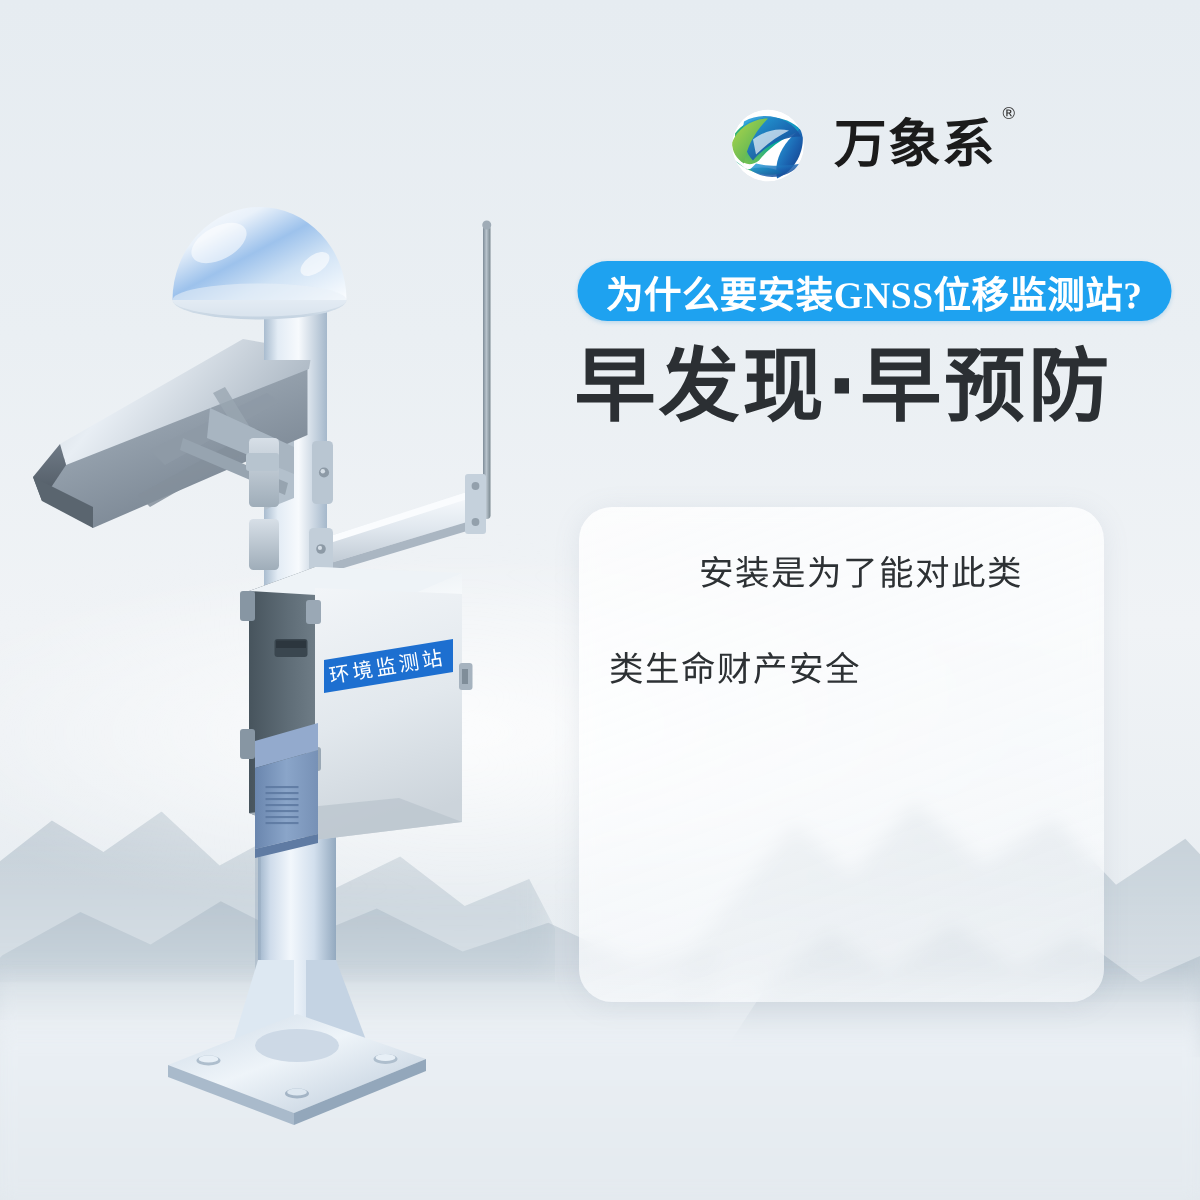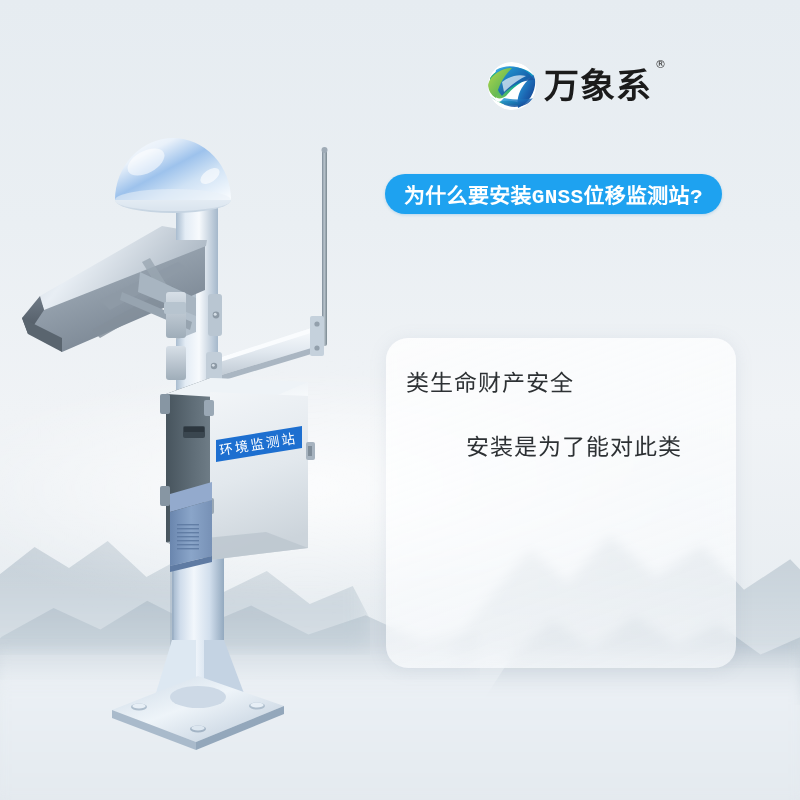--- a/index.html
+++ b/index.html
@@ -48,43 +48,43 @@
     background:linear-gradient(180deg,rgba(236,241,245,.1) 0%,#eaeff4 32%,#e4eaef 100%);
     filter:blur(5px);
   }
 
   
   .device{position:absolute;left:0;top:0;width:400px;height:800px;}
   .device svg{display:block;}
 
   
   .brand{
-    position:absolute;left:484px;top:55px;width:180px;height:62px;
-    display:flex;align-items:center;gap:4px;
+    position:absolute;left:484px;top:66px;width:180px;height:62px;
+    display:flex;align-items:center;gap:16px;
   }
   .brand-mark{width:56px;height:56px;flex:0 0 56px;}
   .brand-text{
     position:relative;font-size:35px;font-weight:700;color:#1b1b1b;
     letter-spacing:1px;line-height:1;white-space:nowrap;
     font-family:"DejaVu Sans","Liberation Sans",sans-serif;
   }
   .brand-reg{
     position:absolute;top:-10px;right:-15px;font-size:11px;font-weight:400;color:#333;
   }
 
   .pill{
     position:absolute;left:385px;top:174px;height:40px;
     display:flex;align-items:center;
     padding:0 19px;border-radius:20px;
     background:#1ea2f0;
     box-shadow:0 1px 3px rgba(30,140,210,.25);
   }
   .pill-text{
-    color:#fff;font-size:21px;font-weight:700;letter-spacing:.3px;white-space:nowrap;
-    font-family:Liberation Mono, monospace;
+    color:#fff;font-size:25px;font-weight:700;letter-spacing:.3px;white-space:nowrap;
+    font-family:Liberation Serif, serif;
   }
 
   .headline{
     position:absolute;left:383px;top:228px;
     font-size:54px;font-weight:700;color:#2b2f33;
     letter-spacing:2px;line-height:1.1;white-space:nowrap;
     font-family:"DejaVu Sans","Liberation Sans",sans-serif;
   }
 
   .card{
@@ -364,19 +364,20 @@
     <span class="brand-text">
       <span>万象系</span>
       <span class="brand-reg">®</span>
     </span>
   </div>
 
   <div class="pill">
     <span class="pill-text">为什么要安装GNSS位移监测站?</span>
   </div>
 
+  <div class="headline">早发现·早预防</div>
 
   <div class="card">
+    <div class="card-line center indent">安装是为了能对此类</div>
     <div class="card-line">类生命财产安全</div>
-    <div class="card-line center indent">安装是为了能对此类</div>
   </div>
 
 </div>
 
 </body></html>

